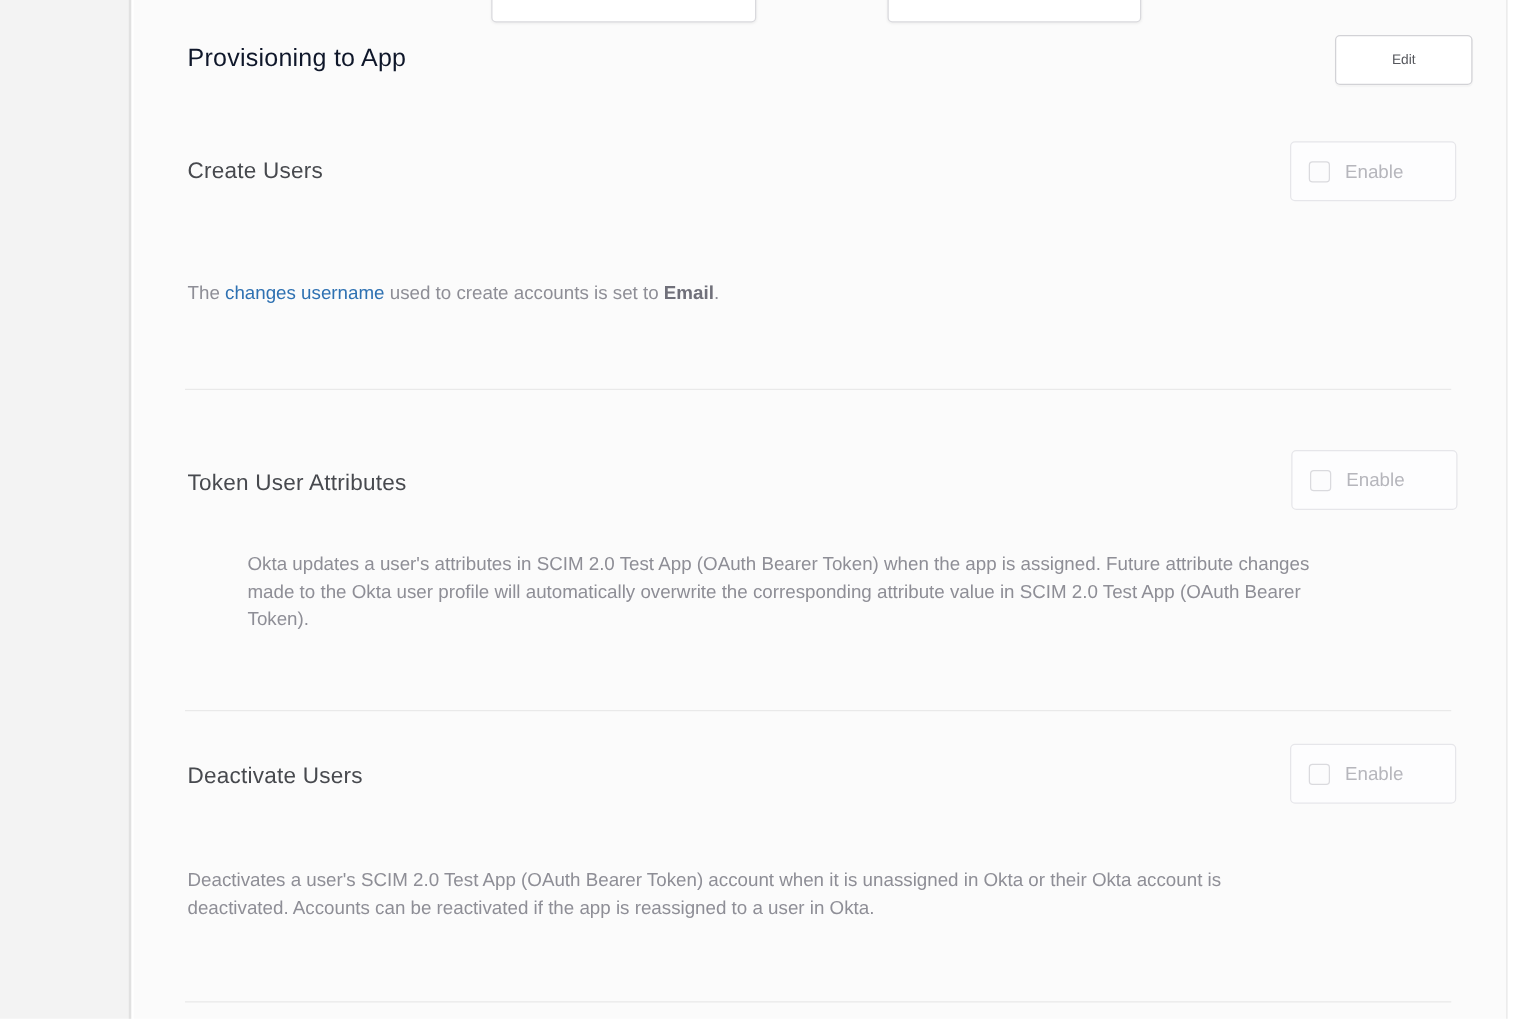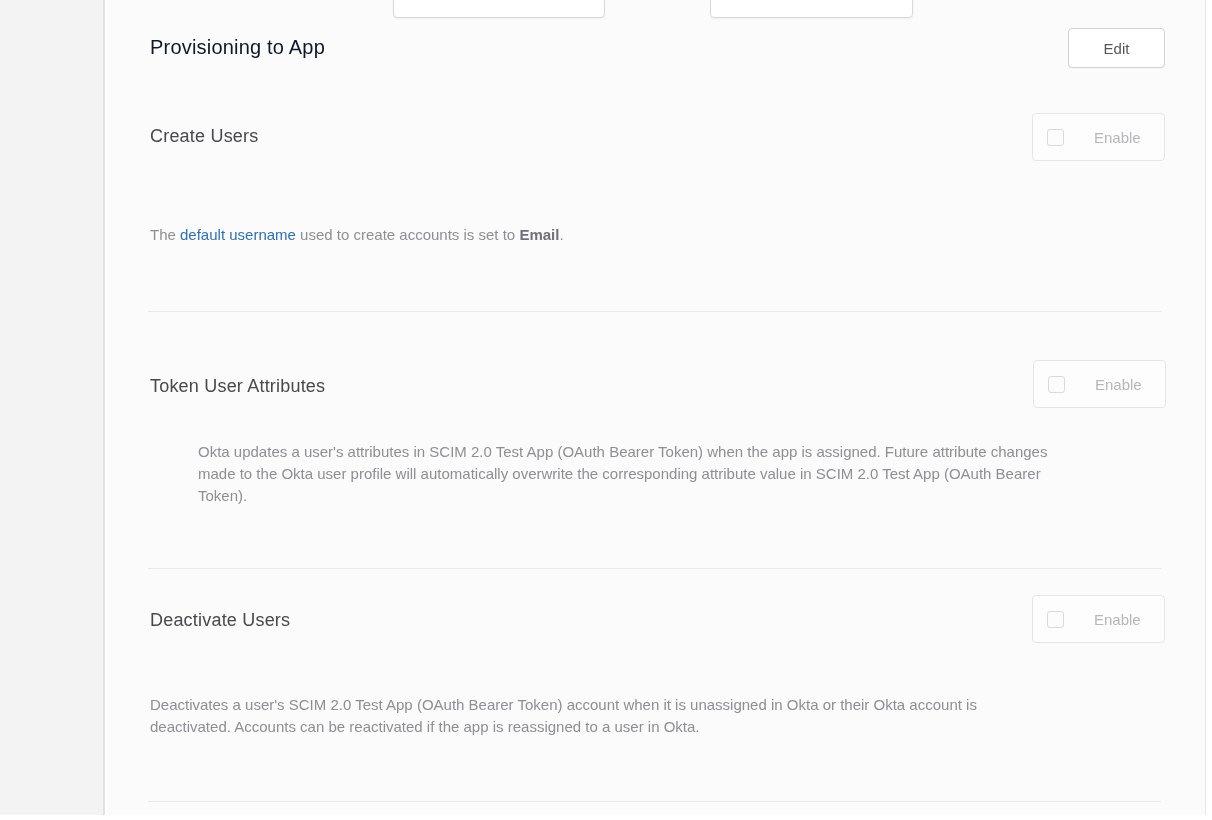--- a/index.html
+++ b/index.html
@@ -39,26 +39,26 @@
   .partial-field.f1 { left: 286px; width: 212px; }
   .partial-field.f2 { left: 603px; width: 203px; }
 
   .page-title {
     position: absolute; left: 43px; top: 36px;
     font-size: 20px; font-weight: 400;
     color: #0f172a; letter-spacing: 0.2px;
   }
   .edit-btn {
     position: absolute; left: 961px; top: 28px;
-    width: 97px; height: 40px;
+    width: 110px; height: 40px;
     background: #ffffff;
     border: 1px solid #d2d2d6;
     border-radius: 4px;
     font-family: "Liberation Sans", sans-serif;
-    font-size: 15px; color: #55575c;
+    font-size: 11px; color: #55575c;
     cursor: pointer;
     box-shadow: 0 1px 1px rgba(0,0,0,0.03);
   }
 
   .setting-title {
     position: absolute; left: 43px;
     font-size: 18px; font-weight: 400;
     color: #47494e; letter-spacing: 0.2px;
   }
   .t-create { top: 126px; }
@@ -66,21 +66,20 @@
   .t-deactivate { top: 610px; }
 
   .enable-toggle {
     position: absolute;
     width: 133px; height: 48px;
     background: #fdfdfe;
     border: 1px solid #e6e6ea;
     border-radius: 4px;
     display: flex; align-items: center;
     cursor: pointer;
-    gap: 18px;
   }
   .e-create { left: 925px; top: 113px; }
   .e-update { left: 926px; top: 360px; }
   .e-deactivate { left: 925px; top: 595px; }
   .enable-checkbox {
     display: inline-block;
     width: 17px; height: 17px;
     margin-left: 14px;
     background: #fcfcfd;
     border: 1px solid #dadade;
@@ -129,21 +128,21 @@
     <div class="partial-field f2"></div>
 
     <h1 class="page-title">Provisioning to App</h1>
     <button class="edit-btn">Edit</button>
 
     <h2 class="setting-title t-create">Create Users</h2>
     <div class="enable-toggle e-create">
       <span class="enable-checkbox"></span>
       <span class="enable-label">Enable</span>
     </div>
-    <p class="desc d-username"><span>The </span><span class="desc-link">default username</span><span> used to create accounts is set to </span><span class="desc-bold">Email</span><span>.</span></p>
+    <p class="desc d-username"><span>The </span><span class="desc-link">changes username</span><span> used to create accounts is set to </span><span class="desc-bold">Email</span><span>.</span></p>
 
     <hr class="divider dv1">
 
     <h2 class="setting-title t-update">Token User Attributes</h2>
     <div class="enable-toggle e-update">
       <span class="enable-checkbox"></span>
       <span class="enable-label">Enable</span>
     </div>
     <p class="desc d-update">Okta updates a user's attributes in SCIM 2.0 Test App (OAuth Bearer Token) when the app is assigned. Future attribute changes
 made to the Okta user profile will automatically overwrite the corresponding attribute value in SCIM 2.0 Test App (OAuth Bearer

